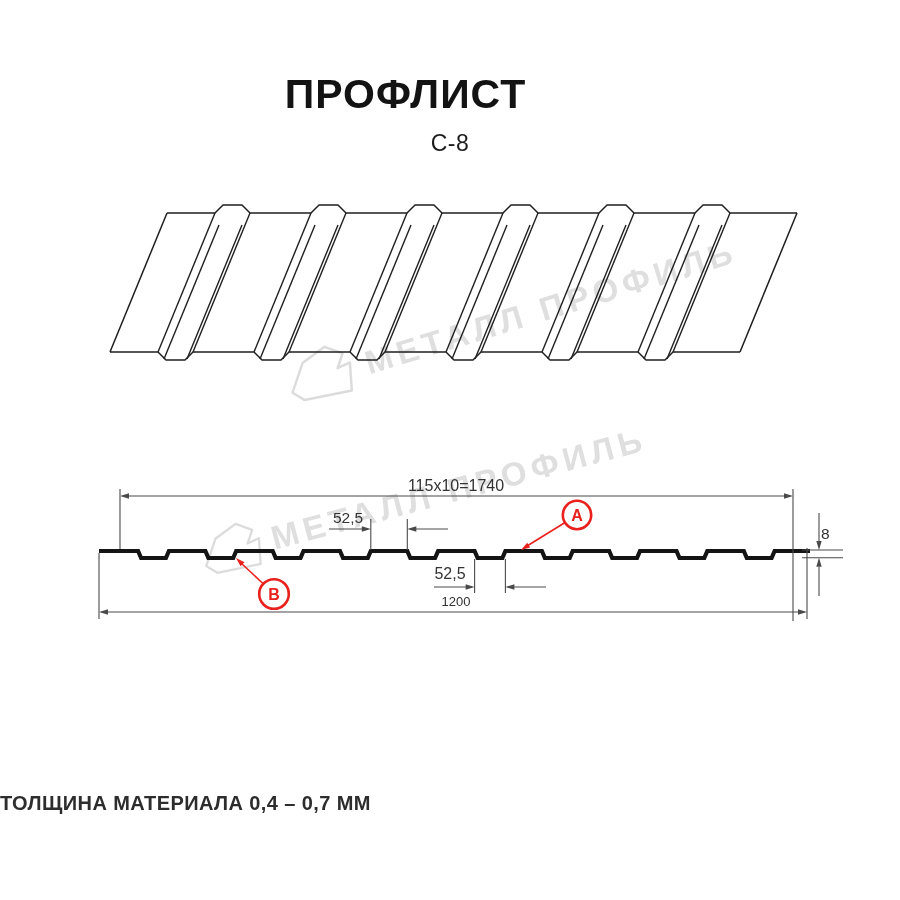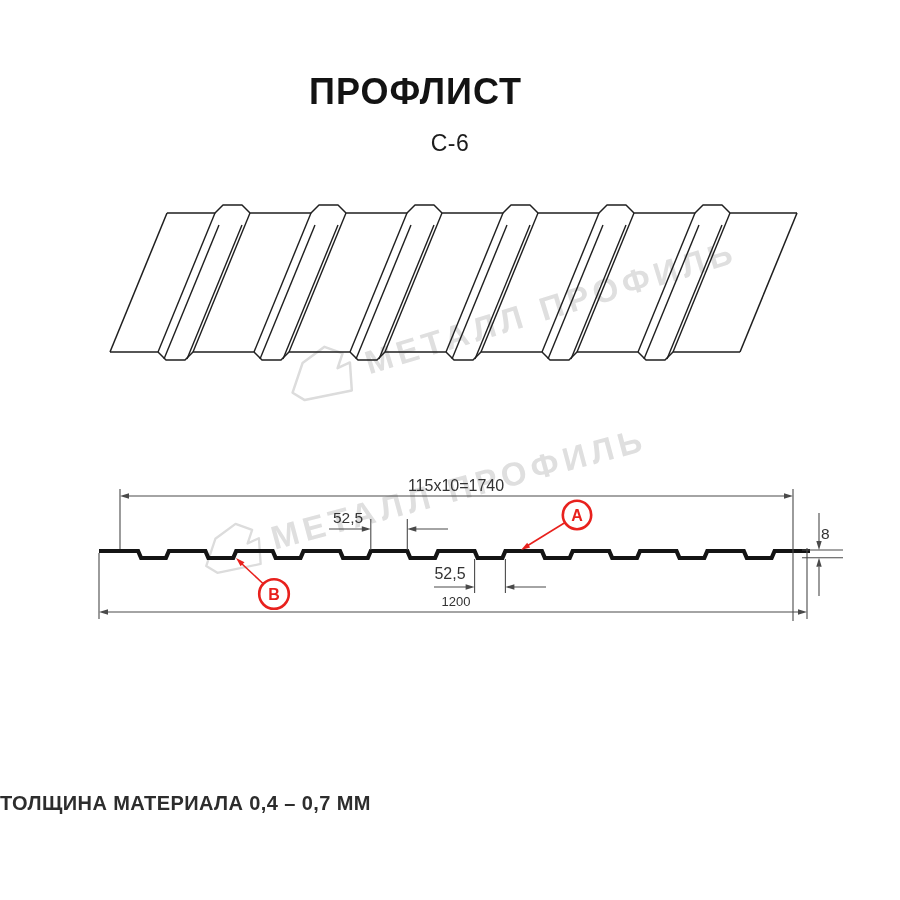--- a/index.html
+++ b/index.html
@@ -1,19 +1,19 @@
 <!DOCTYPE html>
 <html><head>
 <meta charset="utf-8">
 <style>
   html,body{margin:0;padding:0;background:#fff;}
   #page{position:relative;width:900px;height:900px;background:#fff;overflow:hidden;
         font-family:"Liberation Sans",sans-serif;}
-  .title{position:absolute;left:12px;top:71px;width:807px;text-align:center;
-         font-size:36px;font-weight:bold;letter-spacing:1px;color:#131313;margin:0;}
+  .title{position:absolute;left:2px;top:71px;width:807px;text-align:center;
+         font-size:41px;font-weight:bold;letter-spacing:1px;color:#131313;margin:0;}
   .subtitle{position:absolute;left:0;top:130px;width:900px;text-align:center;
          font-size:23px;font-weight:normal;letter-spacing:.5px;color:#1c1c1c;}
   .watermark-text{position:absolute;white-space:nowrap;font-weight:bold;
          font-size:33px;letter-spacing:5px;color:#dfdfdf;transform-origin:0 50%;z-index:1;}
   .wm-top{left:366px;top:345px;transform:rotate(-17deg);}
   .wm-bottom{left:272px;top:520px;transform:rotate(-15deg);}
   .wm-logo{position:absolute;z-index:1;}
   #canvas{position:absolute;left:0;top:0;z-index:2;}
   .dim-label{position:absolute;z-index:3;color:#333;white-space:nowrap;}
   .dl-1150{left:376px;top:477px;width:160px;text-align:center;font-size:16px;}
@@ -23,21 +23,21 @@
   .dl-1200{left:396px;top:594px;width:120px;text-align:center;font-size:13px;}
   .footer-note{position:absolute;left:0;top:792px;width:716px;text-align:left;
          font-size:20px;font-weight:bold;letter-spacing:.4px;color:#2d2d2d;}
 </style>
 </head>
 <body>
 
 <div id="page">
 
   <h1 class="title">ПРОФЛИСТ</h1>
-  <div class="subtitle">С-6</div>
+  <div class="subtitle">С-8</div>
 
   <svg class="wm-logo" style="left:288px;top:344px;transform:rotate(-8deg);" width="74" height="56" viewBox="0 0 74 56">
     <path d="M2,44 L16,16 L40,3 L57,12 L50,26 L63,22 L61,50 L13,53 Z" fill="none" stroke="#dcdcdc" stroke-width="2.5" stroke-linejoin="round"></path>
   </svg>
   <span class="watermark-text wm-top">МЕТАЛЛ ПРОФИЛЬ</span>
 
   <svg class="wm-logo" style="left:202px;top:518px;transform:rotate(-8deg);" width="68" height="58" viewBox="0 0 74 56">
     <path d="M2,44 L16,16 L40,3 L57,12 L50,26 L63,22 L61,50 L13,53 Z" fill="none" stroke="#dcdcdc" stroke-width="2.5" stroke-linejoin="round"></path>
   </svg>
   <span class="watermark-text wm-bottom">МЕТАЛЛ ПРОФИЛЬ</span>

